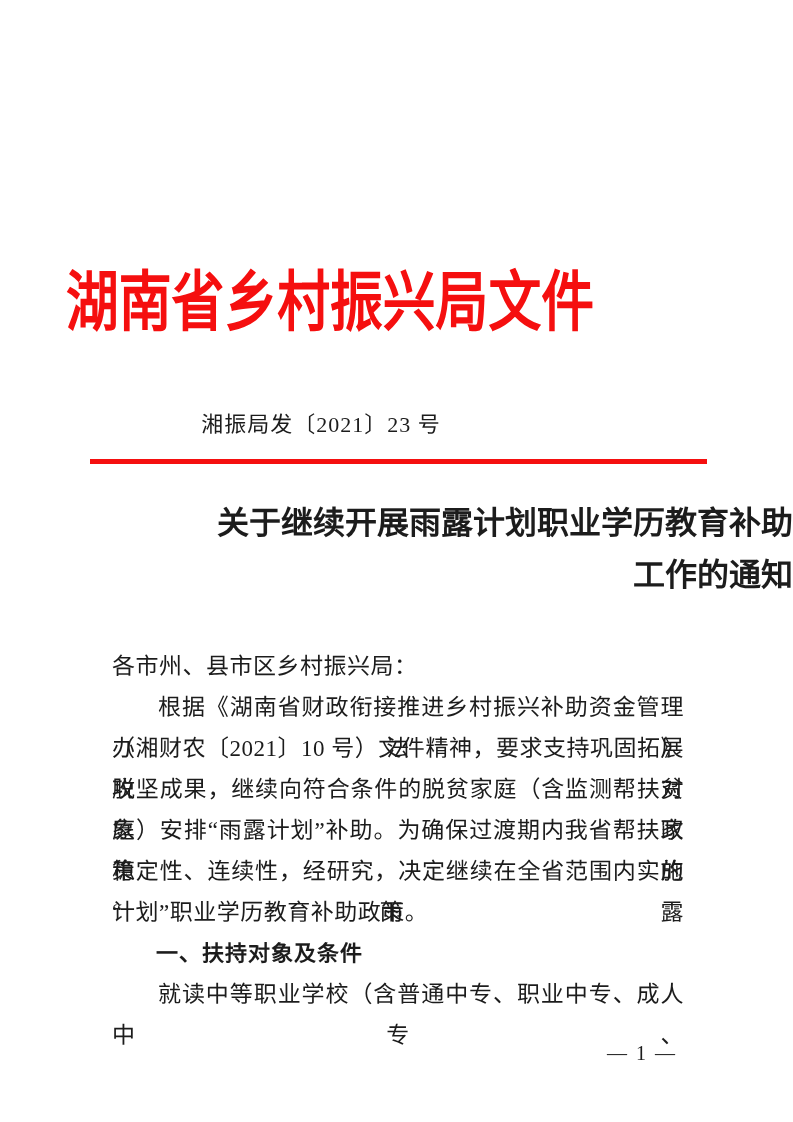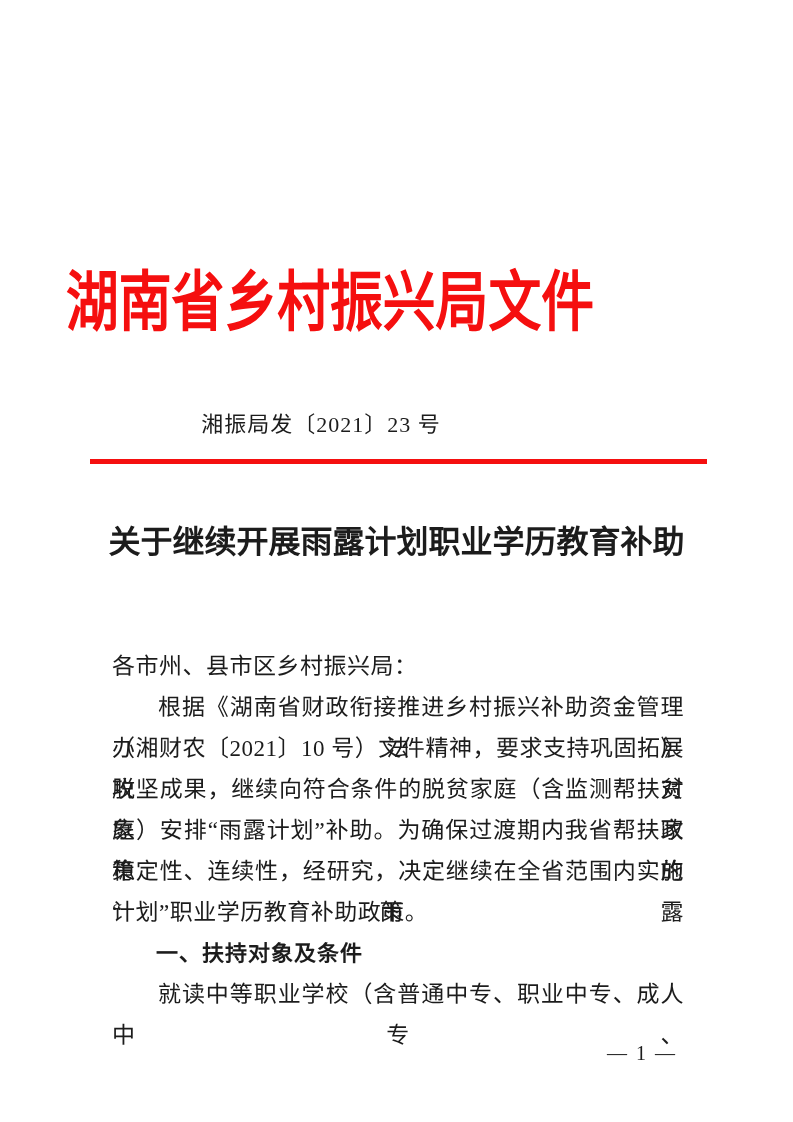--- a/index.html
+++ b/index.html
@@ -51,24 +51,24 @@
     position: absolute;
     top: 459px;
     left: 90px;
     width: 617px;
     height: 5px;
     background: var(--red, #f50f0f);
   }
   
   .doc-title {
     position: absolute;
-    top: 516px;
+    top: 497px;
     left: 0;
     width: 793px;
-    text-align: center;
+    text-align: right;
     font-size: 32px;
     font-weight: bold;
     line-height: 52px;
     letter-spacing: 0px;
   }
   
   .body-text {
     position: absolute;
     top: 646px;
     left: 112px;
@@ -113,20 +113,21 @@
   <div class="org-title">
     <span>湖南省乡村振兴局文件</span>
   </div>
 
   <div class="doc-number">湘振局发〔2021〕23 号</div>
 
   <div class="red-line"></div>
 
   <div class="doc-title">
     <div>关于继续开展雨露计划职业学历教育补助</div>
+    <div>工作的通知</div>
   </div>
 
   <div class="body-text">
     <div class="line">各市州、县市区乡村振兴局：</div>
     <div class="line just indent">根据《湖南省财政衔接推进乡村振兴补助资金管理办法》</div>
     <div class="line just">（湘财农〔2021〕10 号）文件精神，要求支持巩固拓展脱贫</div>
     <div class="line just">攻坚成果，继续向符合条件的脱贫家庭（含监测帮扶对象家</div>
     <div class="line just">庭）安排“雨露计划”补助。为确保过渡期内我省帮扶政策的</div>
     <div class="line just">稳定性、连续性，经研究，决定继续在全省范围内实施“雨露</div>
     <div class="line">计划”职业学历教育补助政策。</div>

